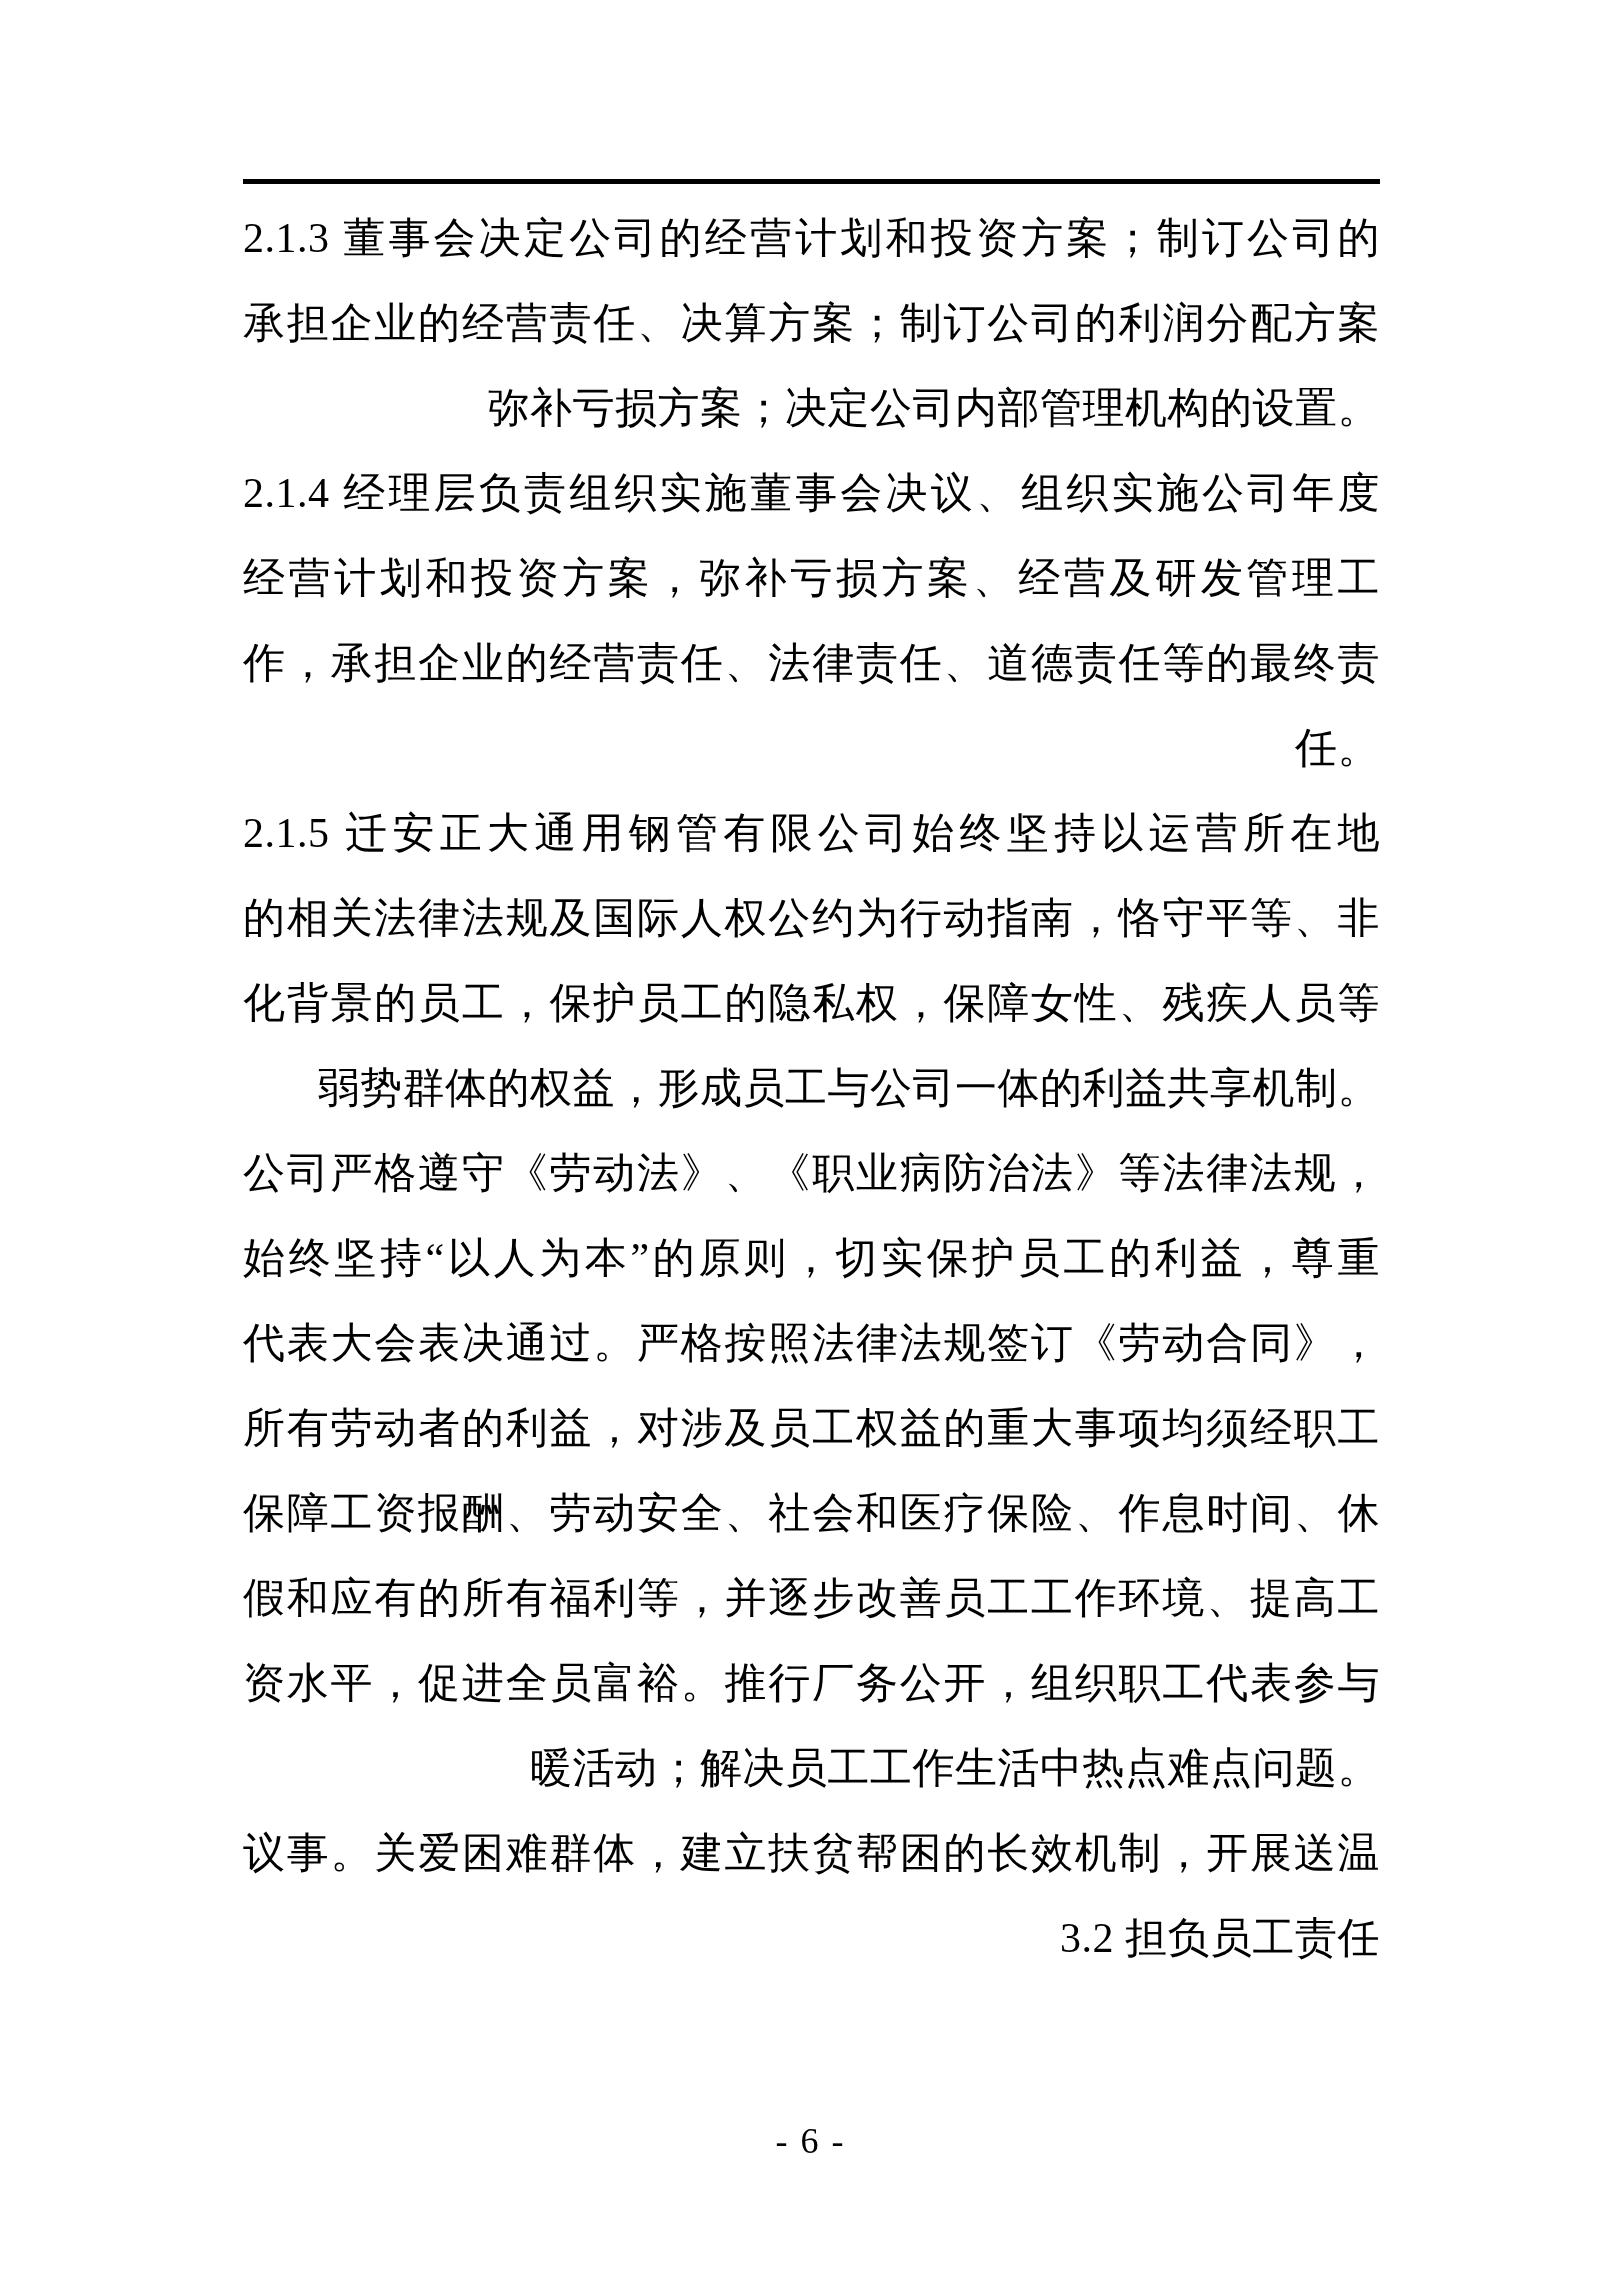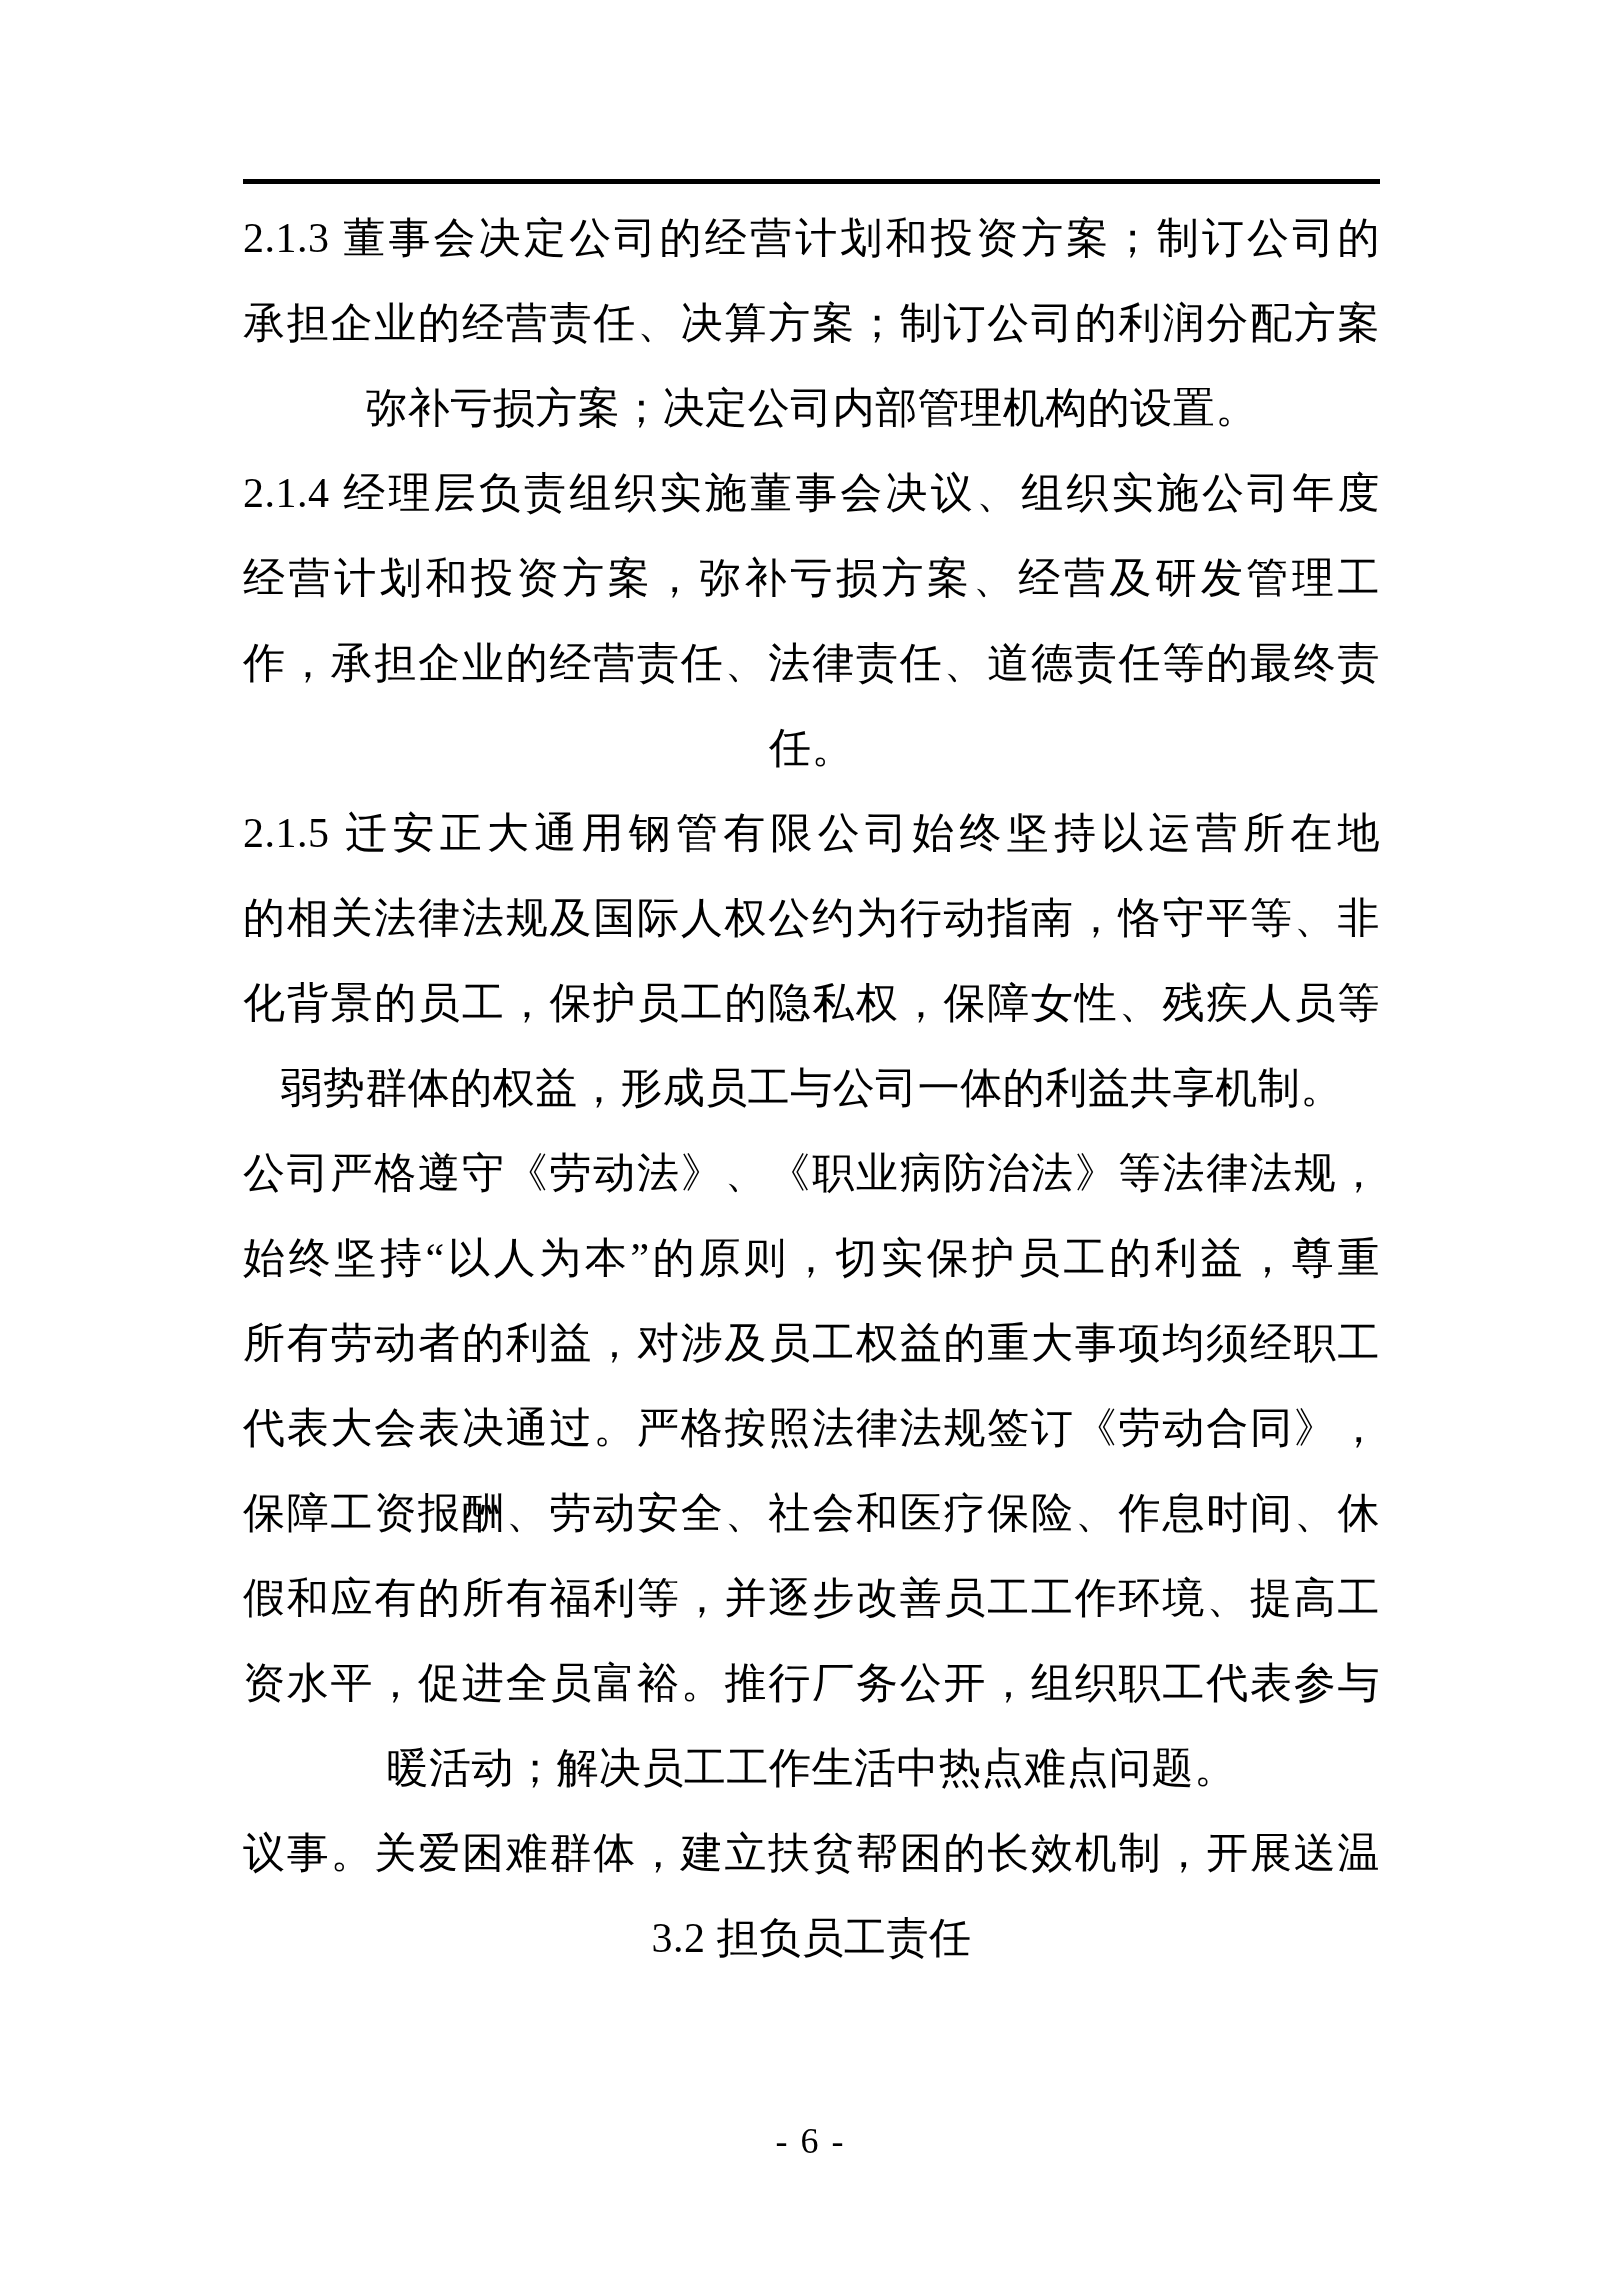--- a/index.html
+++ b/index.html
@@ -33,21 +33,21 @@
     width: 1137px;
     font-size: 42px;
     line-height: 85px;
     color: #000000;
     letter-spacing: 0.5px;
   }
   .para { margin: 0; padding: 0; }
   .ln {
     height: 85px;
     overflow: hidden;
-    text-align: center;
+    text-align: right;
   }
   .ln.j {
     text-align: justify;
     text-align-last: justify;
     text-justify: inter-character;
   }
   .footer {
     position: absolute;
     left: 0;
     top: 2117px;
@@ -84,22 +84,22 @@
     <div class="para">
       <div class="ln j">2.1.5 迁安正大通用钢管有限公司始终坚持以运营所在地</div>
       <div class="ln j">的相关法律法规及国际人权公约为行动指南，恪守平等、非</div>
       <div class="ln j">化背景的员工，保护员工的隐私权，保障女性、残疾人员等</div>
       <div class="ln">弱势群体的权益，形成员工与公司一体的利益共享机制。</div>
     </div>
 
     <div class="para">
       <div class="ln j">公司严格遵守《劳动法》、《职业病防治法》等法律法规，并</div>
       <div class="ln j">始终坚持“以人为本”的原则，切实保护员工的利益，尊重</div>
+      <div class="ln j">代表大会表决通过。严格按照法律法规签订《劳动合同》，</div>
       <div class="ln j">所有劳动者的利益，对涉及员工权益的重大事项均须经职工</div>
-      <div class="ln j">代表大会表决通过。严格按照法律法规签订《劳动合同》，</div>
       <div class="ln j">保障工资报酬、劳动安全、社会和医疗保险、作息时间、休</div>
       <div class="ln j">假和应有的所有福利等，并逐步改善员工工作环境、提高工</div>
       <div class="ln j">资水平，促进全员富裕。推行厂务公开，组织职工代表参与</div>
       <div class="ln">暖活动；解决员工工作生活中热点难点问题。</div>
       <div class="ln j">议事。关爱困难群体，建立扶贫帮困的长效机制，开展送温</div>
     </div>
 
     <div class="para">
       <div class="ln">3.2 担负员工责任</div>
     </div>

